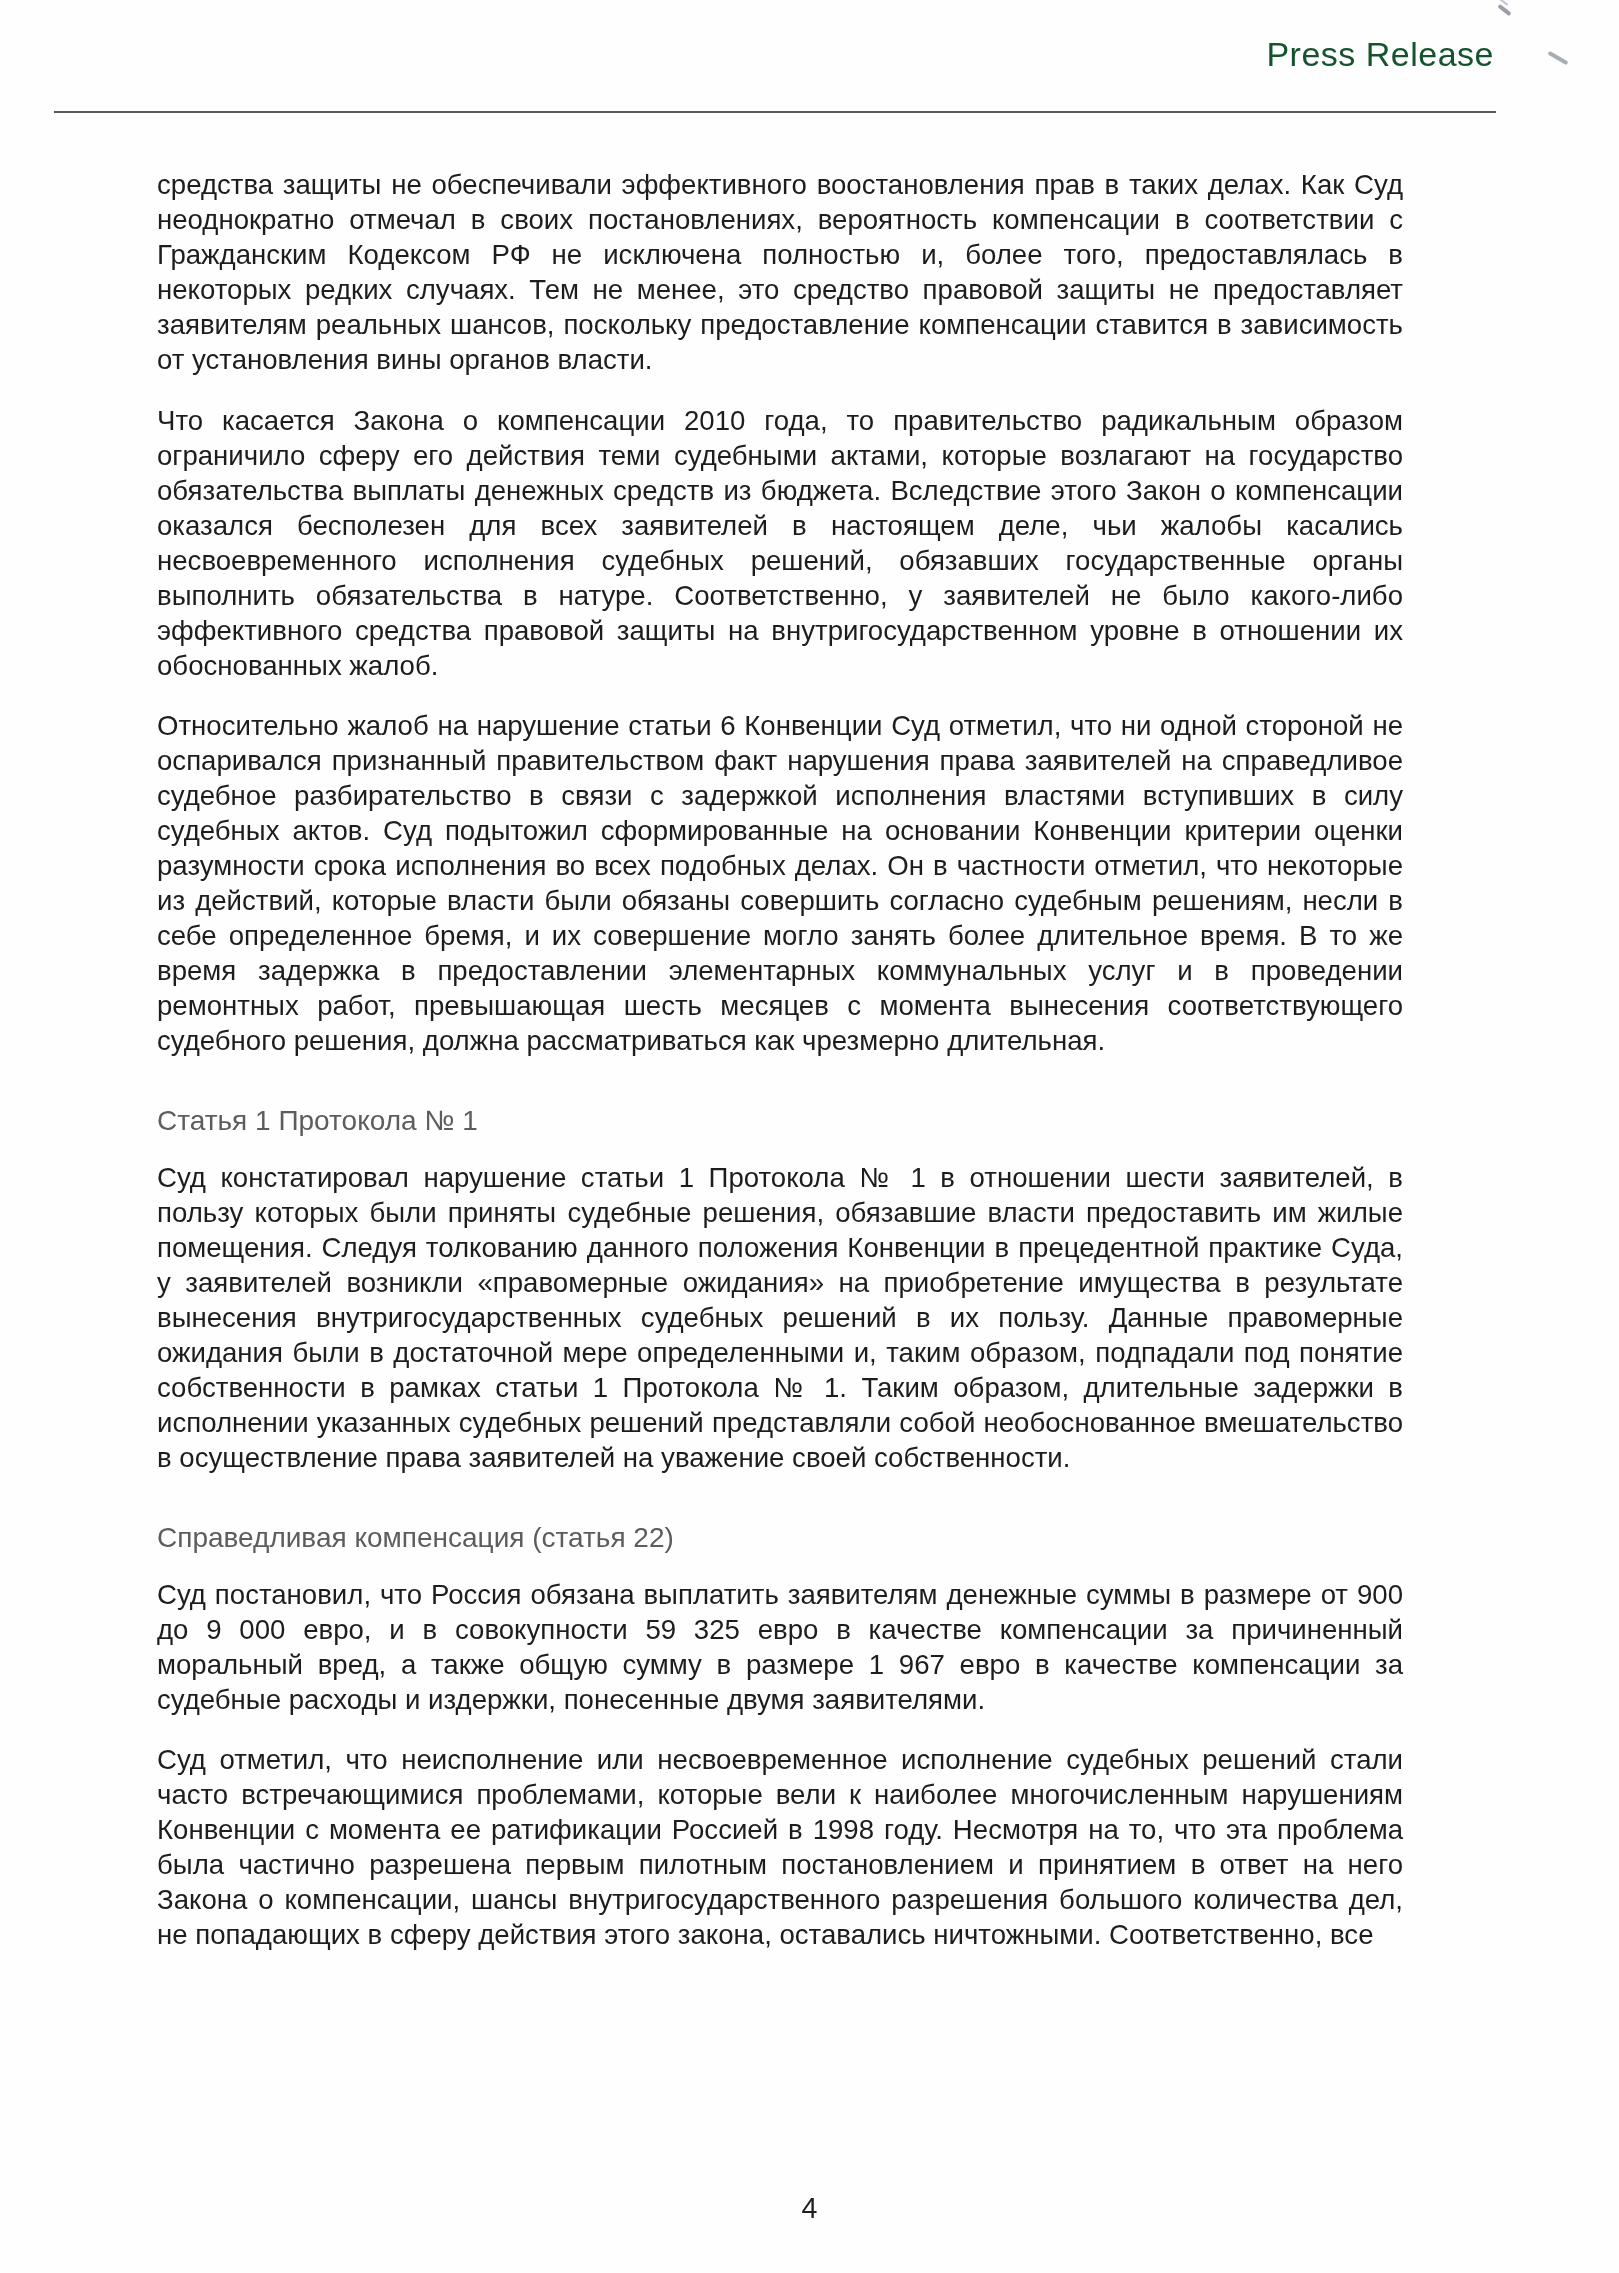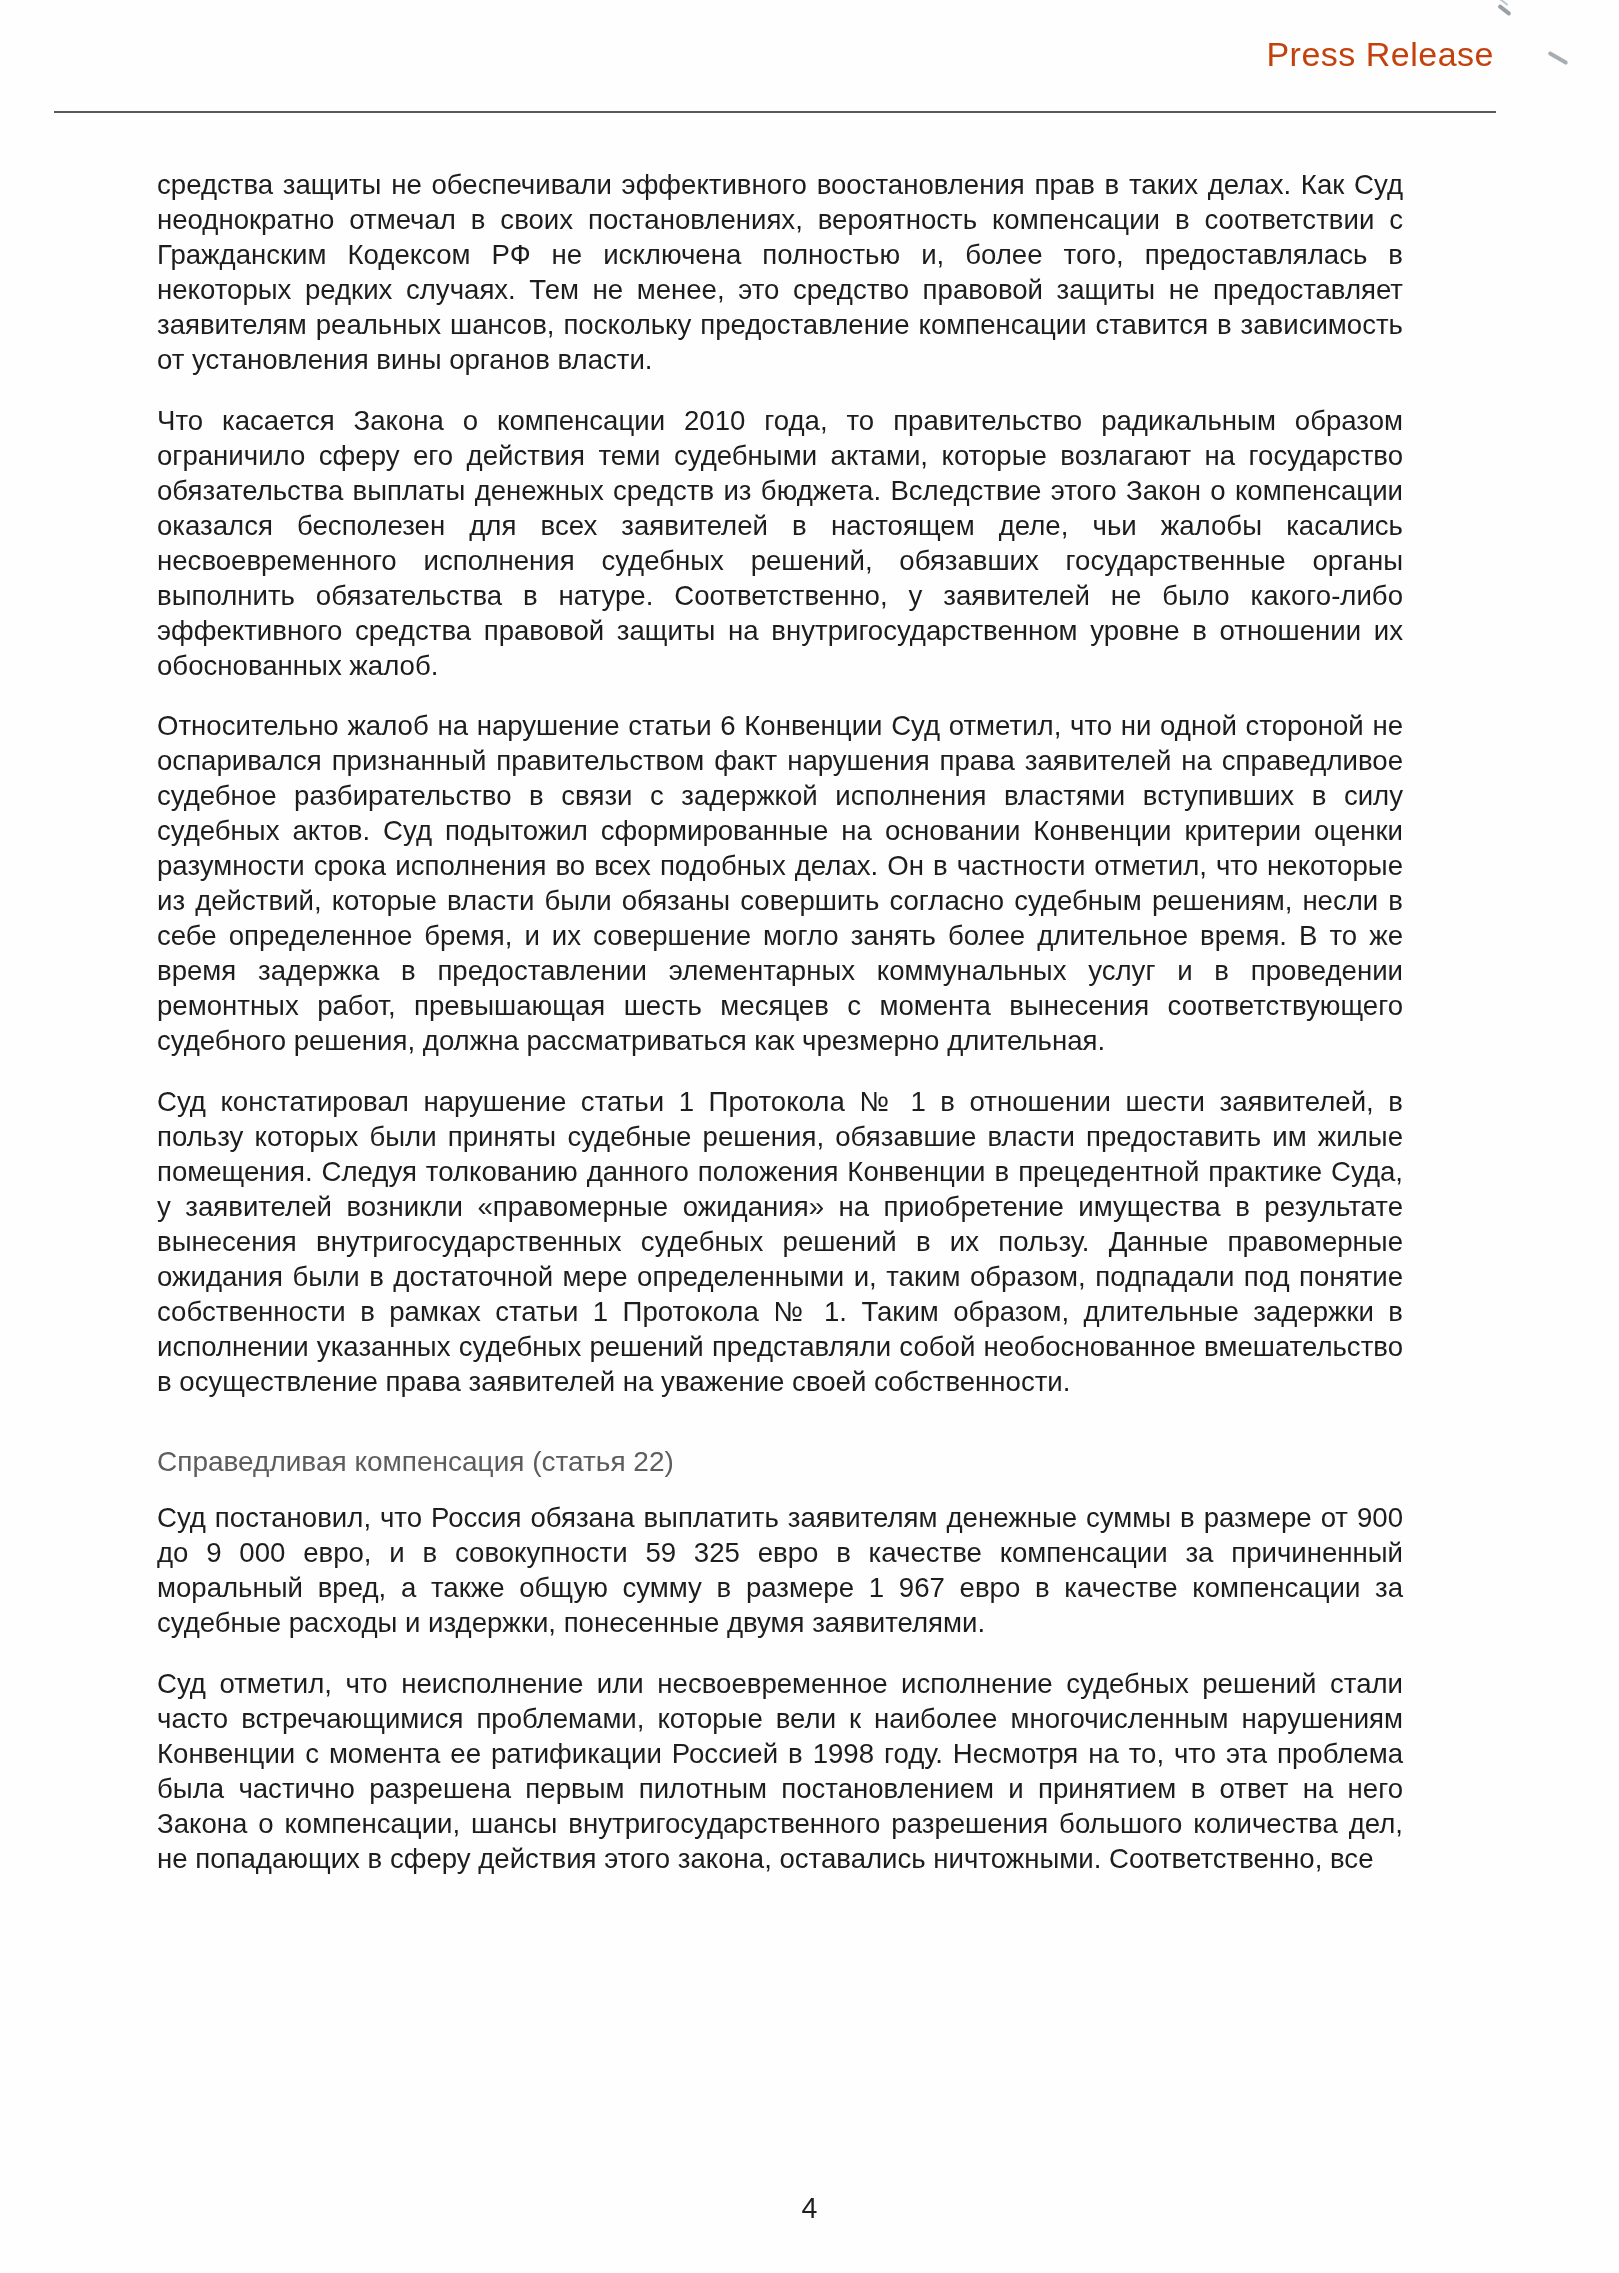--- a/index.html
+++ b/index.html
@@ -14,21 +14,21 @@
     background: #fefefe;
     font-family: "Liberation Sans", sans-serif;
     overflow: hidden;
   }
   
   .header {
     position: absolute;
     top: 35px;
     right: 125px;
     font-size: 34px;
-    color: #c2410c;
+    color: #14532d;
     letter-spacing: 0.5px;
     font-weight: 400;
   }
   .header-rule {
     position: absolute;
     top: 111px;
     left: 54px;
     width: 1442px;
     height: 2px;
     background: #45494d;
@@ -104,20 +104,21 @@
   <span class="ink ink-2"></span>
 
   <div class="content">
 
     <p>средства защиты не обеспечивали эффективного воостановления прав в таких делах. Как Суд неоднократно отмечал в своих постановлениях, вероятность компенсации в соответствии с Гражданским Кодексом РФ не исключена полностью и, более того, предоставлялась в некоторых редких случаях. Тем не менее, это средство правовой защиты не предоставляет заявителям реальных шансов, поскольку предоставление компенсации ставится в зависимость от установления вины органов власти.</p>
 
     <p>Что касается Закона о компенсации 2010 года, то правительство радикальным образом ограничило сферу его действия теми судебными актами, которые возлагают на государство обязательства выплаты денежных средств из бюджета. Вследствие этого Закон о компенсации оказался бесполезен для всех заявителей в настоящем деле, чьи жалобы касались несвоевременного исполнения судебных решений, обязавших государственные органы выполнить обязательства в натуре. Соответственно, у заявителей не было какого-либо эффективного средства правовой защиты на внутригосударственном уровне в отношении их обоснованных жалоб.</p>
 
     <p>Относительно жалоб на нарушение статьи 6 Конвенции Суд отметил, что ни одной стороной не оспаривался признанный правительством факт нарушения права заявителей на справедливое судебное разбирательство в связи с задержкой исполнения властями вступивших в силу судебных актов. Суд подытожил сформированные на основании Конвенции критерии оценки разумности срока исполнения во всех подобных делах. Он в частности отметил, что некоторые из действий, которые власти были обязаны совершить согласно судебным решениям, несли в себе определенное бремя, и их совершение могло занять более длительное время. В то же время задержка в предоставлении элементарных коммунальных услуг и в проведении ремонтных работ, превышающая шесть месяцев с момента вынесения соответствующего судебного решения, должна рассматриваться как чрезмерно длительная.</p>
 
+    <h2>Статья 1 Протокола № 1</h2>
 
     <p>Суд констатировал нарушение статьи 1 Протокола № 1 в отношении шести заявителей, в пользу которых были приняты судебные решения, обязавшие власти предоставить им жилые помещения. Следуя толкованию данного положения Конвенции в прецедентной практике Суда, у заявителей возникли «правомерные ожидания» на приобретение имущества в результате вынесения внутригосударственных судебных решений в их пользу. Данные правомерные ожидания были в достаточной мере определенными и, таким образом, подпадали под понятие собственности в рамках статьи 1 Протокола № 1. Таким образом, длительные задержки в исполнении указанных судебных решений представляли собой необоснованное вмешательство в осуществление права заявителей на уважение своей собственности.</p>
 
     <h2>Справедливая компенсация (статья 22)</h2>
 
     <p>Суд постановил, что Россия обязана выплатить заявителям денежные суммы в размере от 900 до 9&nbsp;000 евро, и в совокупности 59&nbsp;325 евро в качестве компенсации за причиненный моральный вред, а также общую сумму в размере 1&nbsp;967 евро в качестве компенсации за судебные расходы и издержки, понесенные двумя заявителями.</p>
 
 
     <p>Суд отметил, что неисполнение или несвоевременное исполнение судебных решений стали часто встречающимися проблемами, которые вели к наиболее многочисленным нарушениям Конвенции с момента ее ратификации Россией в 1998 году. Несмотря на то, что эта проблема была частично разрешена первым пилотным постановлением и принятием в ответ на него Закона о компенсации, шансы внутригосударственного разрешения большого количества дел, не попадающих в сферу действия этого закона, оставались ничтожными. Соответственно, все</p>
 

